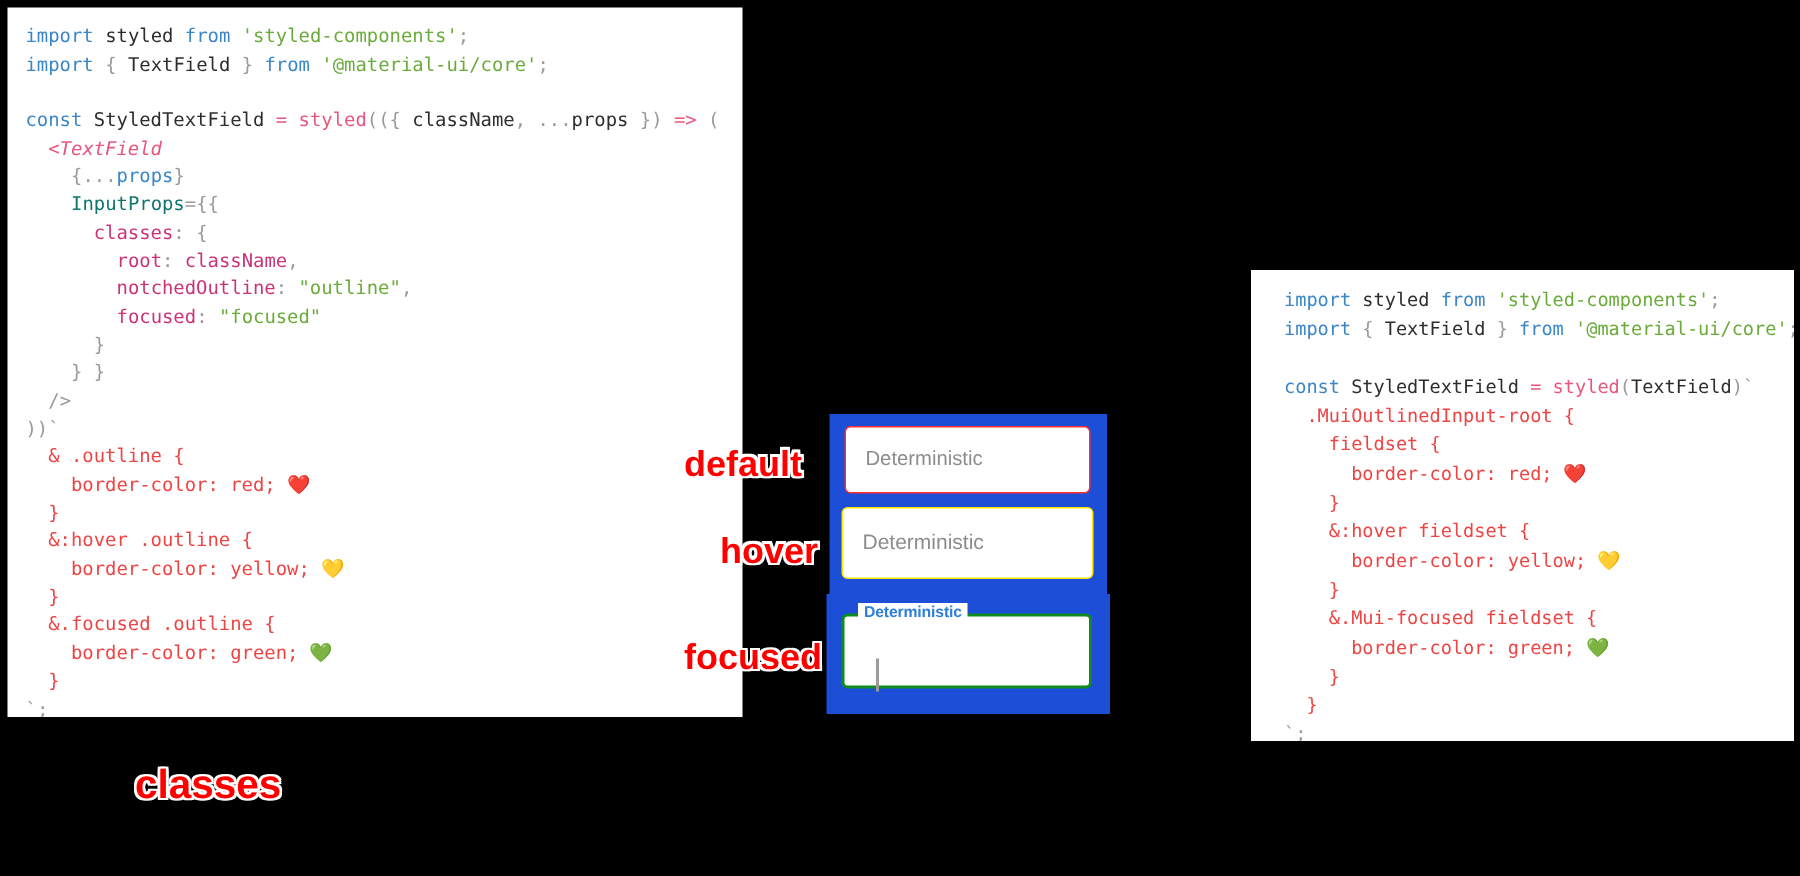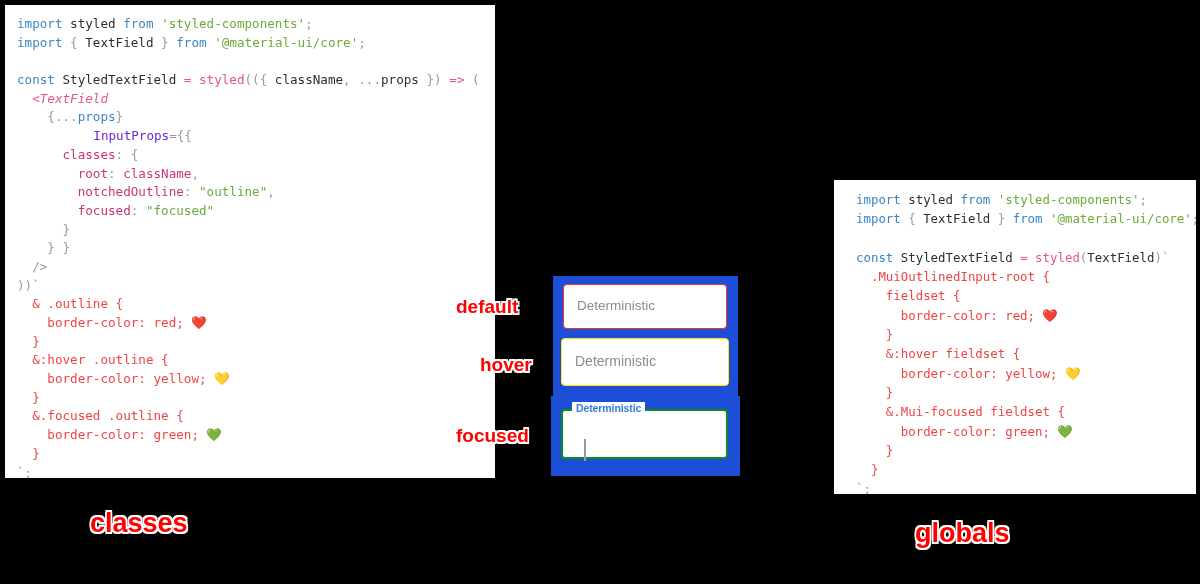--- a/index.html
+++ b/index.html
@@ -52,21 +52,21 @@
   #panel-globals .ln { height: 19.3px; }
 
   
   .t-kw   { color: #3b86c7; }     
   .t-str  { color: #6aab3a; }     
   .t-plain{ color: #2d2d2d; }     
   .t-punc { color: #9a9a9a; }     
   .t-fn   { color: #e8567b; }     
   .t-op   { color: #e8567b; }     
   .t-tag  { color: #e8567b; font-style: italic; }     
-  .t-prop { color: #6d28d9; margin-left: 46px; }     
+  .t-prop { color: #0f766e; }     
   .t-key  { color: #cc3377; }     
   .t-val  { color: #cc3377; }     
   .t-var  { color: #3b86c7; }     
   .t-css  { color: #ef4444; }     
   .t-tick { color: #9a9a9a; }
   .emoji  { font-family: "DejaVu Sans", sans-serif; font-size: 12.5px; }
 
   
   .demo-panel {
     position: absolute;
@@ -140,21 +140,21 @@
     font-family: "Liberation Sans", sans-serif;
     font-weight: bold;
     color: #ff0000;
     text-shadow:
       -1.6px -1.6px 0 #ffffff,  1.6px -1.6px 0 #ffffff,
       -1.6px  1.6px 0 #ffffff,  1.6px  1.6px 0 #ffffff,
       -1.6px 0 0 #ffffff, 1.6px 0 0 #ffffff,
       0 -1.6px 0 #ffffff, 0 1.6px 0 #ffffff;
     white-space: nowrap;
   }
-  .annot-state { font-size: 19px; }
+  .annot-state { font-size: 24px; }
   #annot-default { left: 456px; top: 296px; }
   #annot-hover   { left: 480px; top: 354px; }
   #annot-focused { left: 456px; top: 425px; }
 
   .annot-caption { font-size: 27px; }
   #caption-classes { left: 90px; top: 508px; }
   #caption-globals { left: 915px; top: 518px; }
 </style>
 </head>
 <body>
@@ -183,15 +183,14 @@
       <div id="tf-caret"></div>
     </div>
     <span id="tf-focused-legend">Deterministic</span>
   </div>
 
   <div class="annot annot-state" id="annot-default">default</div>
   <div class="annot annot-state" id="annot-hover">hover</div>
   <div class="annot annot-state" id="annot-focused">focused</div>
 
   <div class="annot annot-caption" id="caption-classes">classes</div>
-  <div class="annot annot-caption" id="caption-globals">globals</div>
 
 </div>
 
 </body></html>

